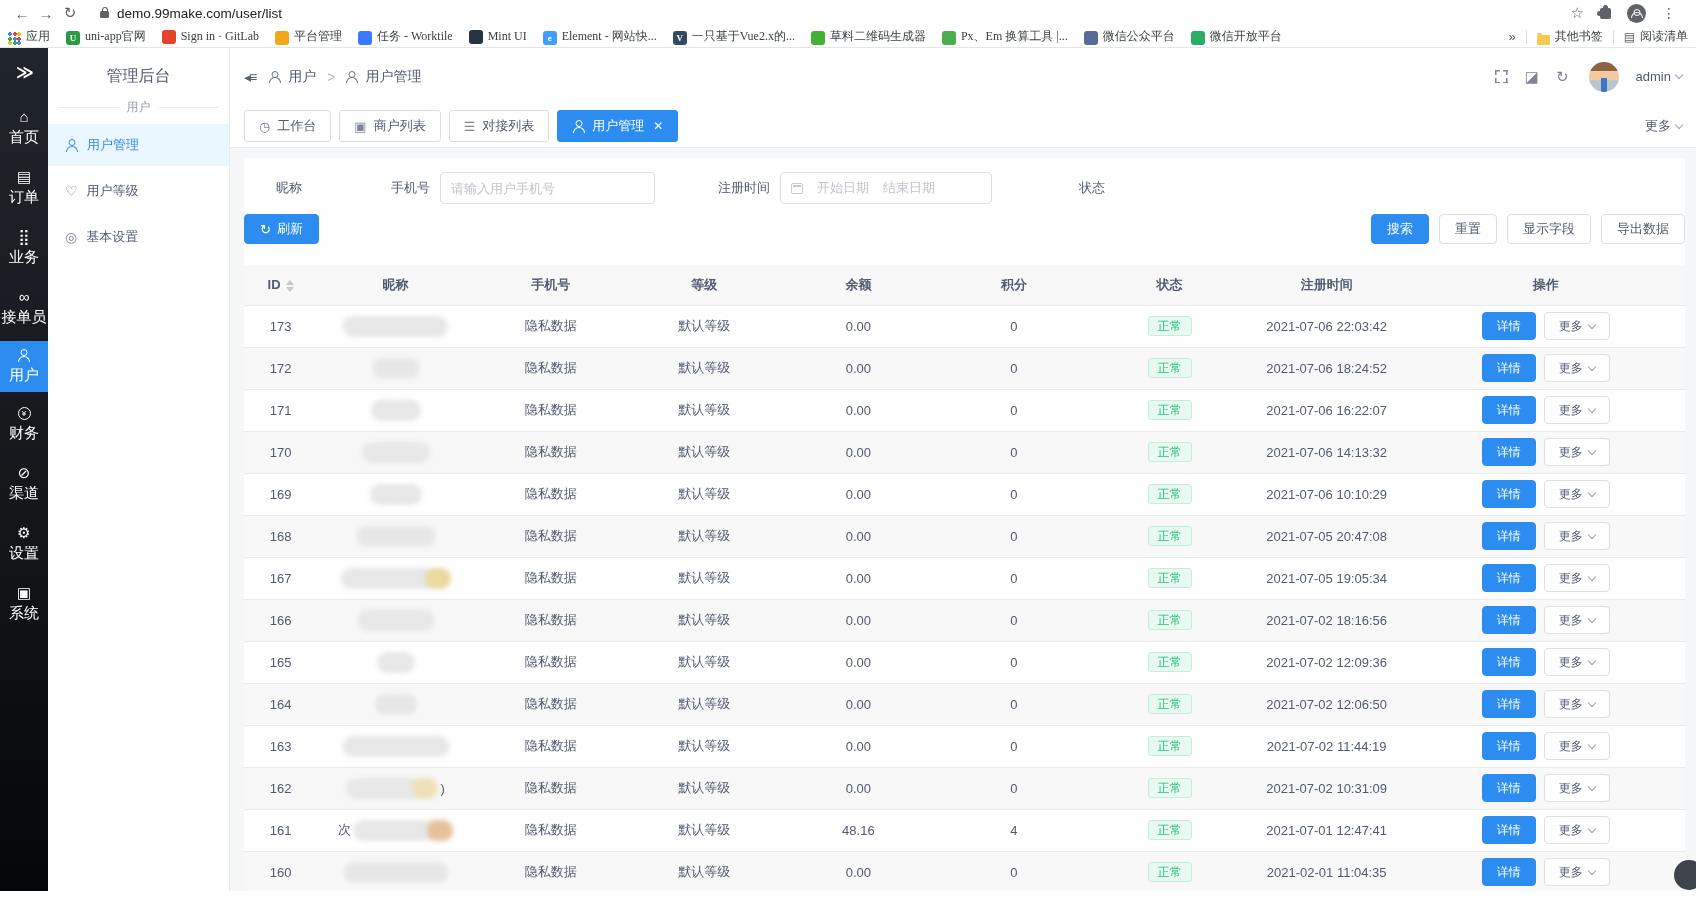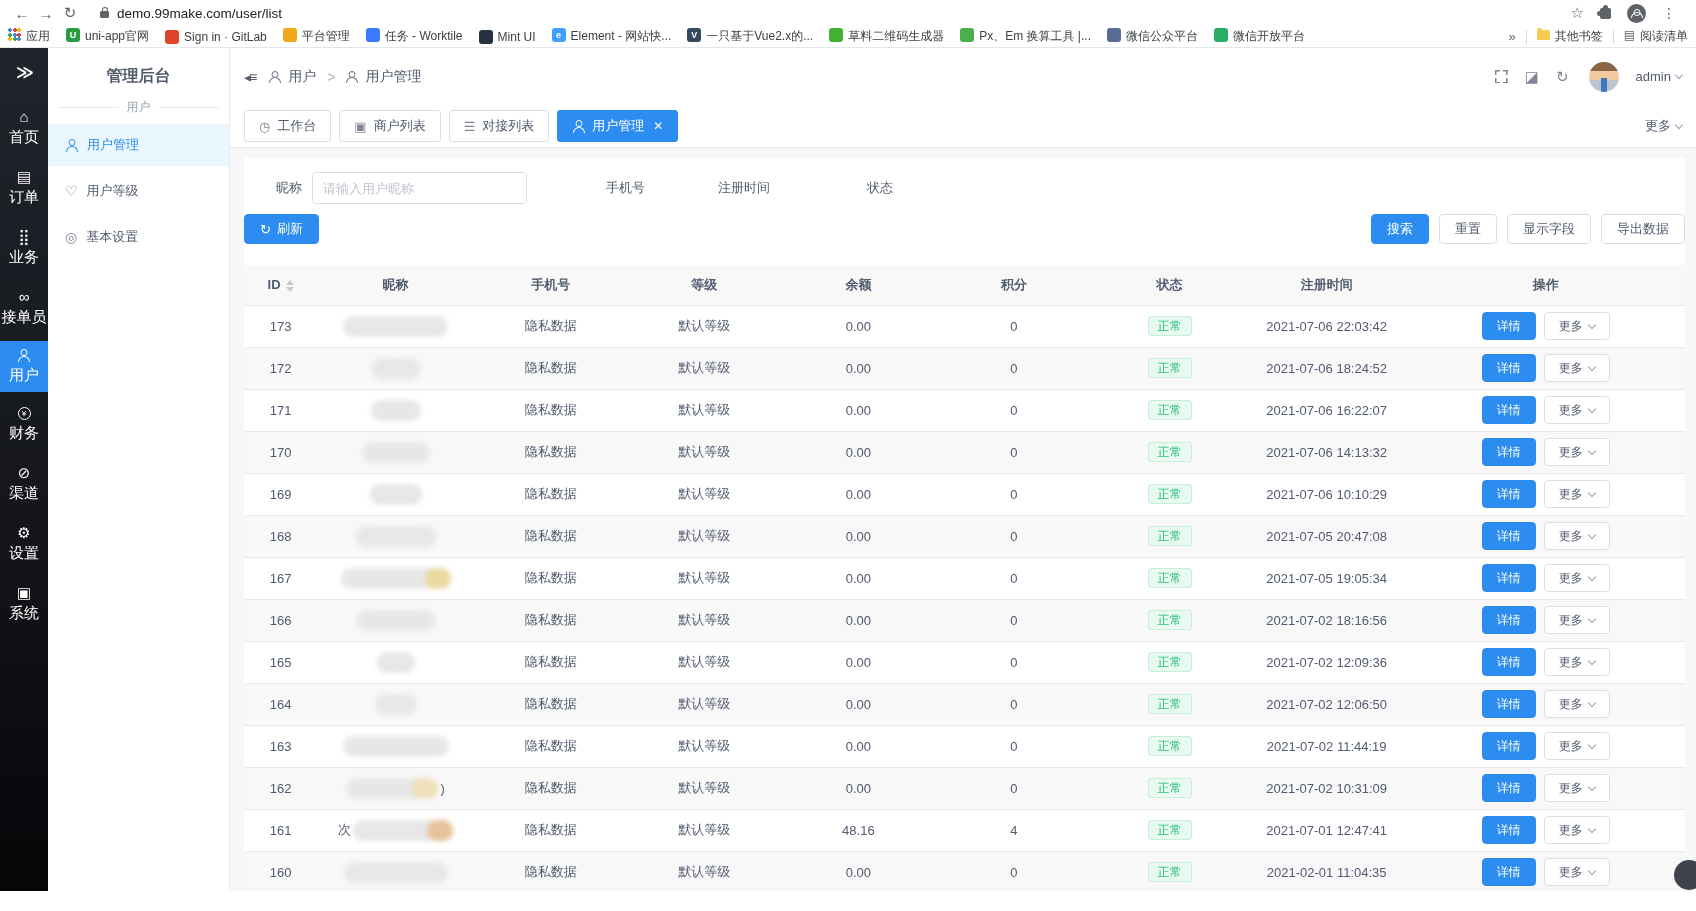--- a/index.html
+++ b/index.html
@@ -15,21 +15,21 @@
   .urltext{font-size:13.5px;color:#202124;}
   .chrome-right{display:flex;align-items:center;gap:16px;padding-right:10px;}
   .star{font-size:15px;color:#5f6368;}
   .puzzle{width:11px;height:11px;background:#5f6368;border-radius:2px;position:relative;}
   .puzzle::before{content:"";position:absolute;top:-3px;left:3px;width:5px;height:5px;background:#5f6368;border-radius:50%;}
   .puzzle::after{content:"";position:absolute;left:-3px;top:3px;width:5px;height:5px;background:#5f6368;border-radius:50%;}
   .profile{width:19px;height:19px;border-radius:50%;background:#5f6368;display:flex;align-items:center;justify-content:center;color:#fff;}
   .dots{font-size:14px;color:#5f6368;letter-spacing:0;}
   
   .bmrow{height:21px;display:flex;align-items:center;padding:0 8px;font-size:12px;color:#3c4043;}
-  .bm{display:flex;align-items:flex-start;gap:5px;margin-right:16px;white-space:nowrap;cursor:pointer;}
+  .bm{display:flex;align-items:flex-end;gap:5px;margin-right:16px;white-space:nowrap;cursor:pointer;font-family:Liberation Serif, serif;}
   .fav{width:14px;height:14px;border-radius:3px;display:inline-flex;align-items:center;justify-content:center;
        color:#fff;font-size:9px;font-weight:bold;flex:0 0 auto;}
   .appsgrid{width:13px;height:13px;flex:0 0 auto;background-image:
     radial-gradient(circle,#4285f4 1.6px,transparent 1.7px),radial-gradient(circle,#ea4335 1.6px,transparent 1.7px),radial-gradient(circle,#fbbc05 1.6px,transparent 1.7px),
     radial-gradient(circle,#34a853 1.6px,transparent 1.7px),radial-gradient(circle,#4285f4 1.6px,transparent 1.7px),radial-gradient(circle,#ea4335 1.6px,transparent 1.7px),
     radial-gradient(circle,#fbbc05 1.6px,transparent 1.7px),radial-gradient(circle,#34a853 1.6px,transparent 1.7px),radial-gradient(circle,#4285f4 1.6px,transparent 1.7px);
     background-size:4px 4px;background-repeat:no-repeat;
     background-position:0 0,4.5px 0,9px 0,0 4.5px,4.5px 4.5px,9px 4.5px,0 9px,4.5px 9px,9px 9px;}
   .bm-spacer{flex:1;}
   .chevs{color:#5f6368;font-size:13px;margin-right:10px;}
@@ -45,21 +45,21 @@
   .rail-item .glyph{font-size:15px;line-height:15px;color:#fff;}
   .rail-item .rlabel{font-size:15px;color:#fff;}
   .rail-item.active{background:#2d8cf0;}
   .person{position:relative;display:inline-block;width:13px;height:13px;}
   .person::before{content:"";position:absolute;top:0;left:50%;transform:translateX(-50%);width:5px;height:5px;border:1.4px solid currentColor;border-radius:50%;}
   .person::after{content:"";position:absolute;bottom:0;left:50%;transform:translateX(-50%);width:10px;height:5px;border:1.4px solid currentColor;border-bottom:none;border-radius:6px 6px 0 0;}
   .coin{display:inline-flex;width:13px;height:13px;border:1.4px solid currentColor;border-radius:50%;align-items:center;justify-content:center;font-size:8px;line-height:8px;}
   .rail .person,.rail .coin{color:#fff;}
   
   .submenu{width:182px;background:#fff;border-right:1px solid #e8eaec;flex:0 0 auto;}
-  .sm-title{text-align:center;font-size:16px;color:#515a6e;font-weight:700;margin-top:18px;}
+  .sm-title{text-align:center;font-size:16px;color:#515a6e;font-weight:400;margin-top:18px;}
   .sm-group{display:flex;align-items:center;gap:8px;margin:12px 10px 8px;color:#99a0ab;font-size:12px;}
   .sm-group::before,.sm-group::after{content:"";flex:1;height:1px;background:#e8eaec;}
   .sm-item{height:42px;display:flex;align-items:center;gap:9px;padding-left:17px;font-size:13px;color:#515a6e;cursor:pointer;margin-bottom:4px;}
   .sm-item .glyph{font-size:14px;color:#808695;}
   .sm-item.active{background:#ebf7ff;color:#2d8cf0;}
   .sm-item.active .glyph,.sm-item.active .person{color:#2d8cf0;}
   
   .main{flex:1;display:flex;flex-direction:column;min-width:0;}
   .crumbbar{height:57px;background:#fff;display:flex;align-items:center;padding:0 14px;}
   .fold{font-size:14px;color:#5c6270;margin-right:14px;cursor:pointer;letter-spacing:-2px;}
@@ -331,23 +331,28 @@
         <span>更多</span>
         <span class="chev"></span>
       </span>
     </div>
 
     <div class="content">
       <div class="card">
 
         <div class="filters" style="margin-left:16px">
           <span class="f-label">昵称</span>
-          <input class="f-input" style="width: 215px;" placeholder="请输入用户昵称">
           <span class="f-label" style="margin-left:79px">手机号</span>
+          <input class="f-input" style="width: 215px;" placeholder="请输入用户手机号">
           <span class="f-label" style="margin-left:63px">注册时间</span>
+          <div class="daterange">
+            <span class="cal"></span>
+            <span>开始日期</span>
+            <span>结束日期</span>
+          </div>
           <span class="f-label" style="margin-left:87px">状态</span>
         </div>
 
         <div class="toolbar">
           <button class="btn primary">
             <span class="refresh-glyph">↻</span>
             <span>刷新</span>
           </button>
           <span class="toolbar-spacer"></span>
           <button class="btn primary">搜索</button>

